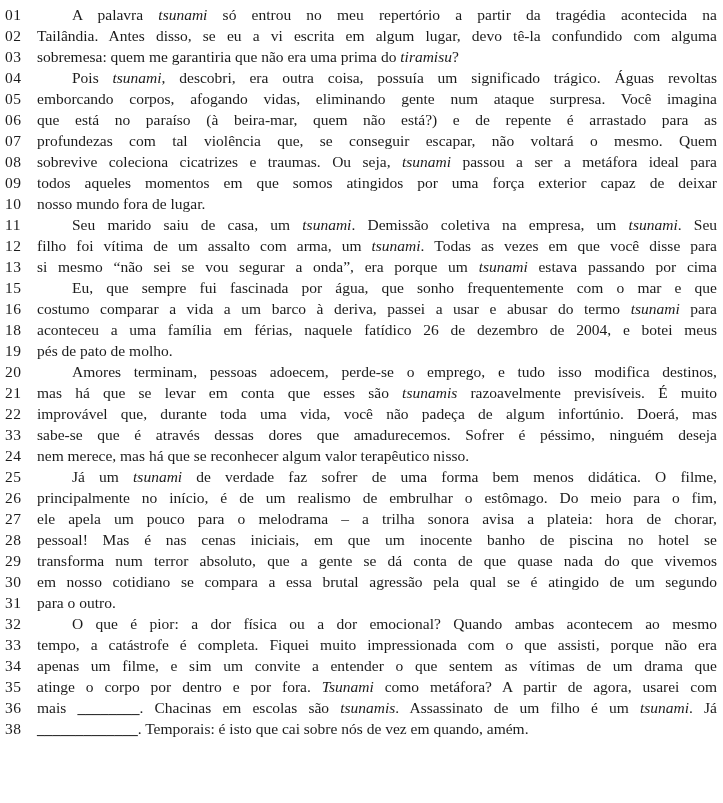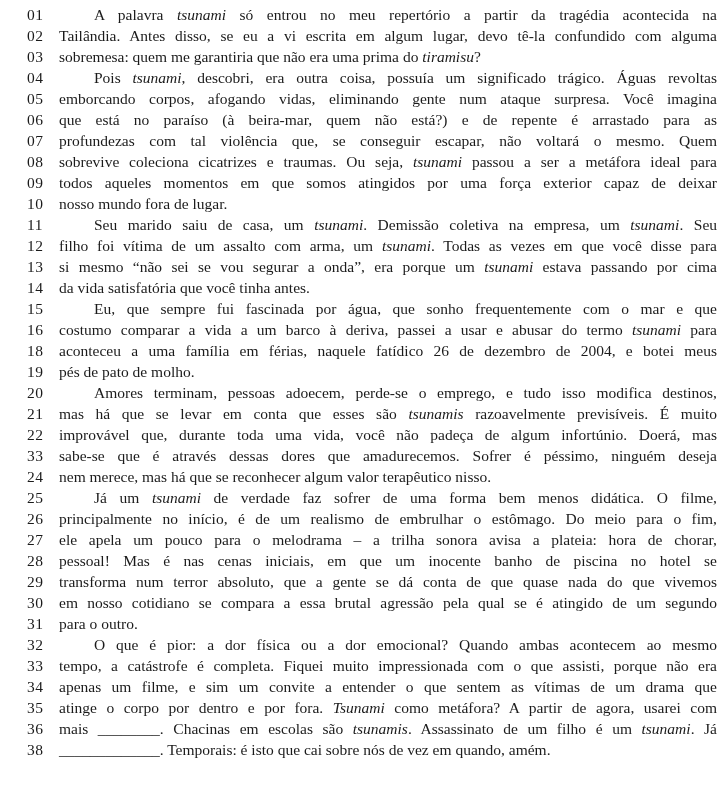--- a/index.html
+++ b/index.html
@@ -12,21 +12,20 @@
     width: 723px;
     height: 803px;
     background: #ffffff;
     color: #1b1b1b;
     font-family: "Liberation Serif", "DejaVu Serif", serif;
     font-size: 15.5px;
     line-height: 21px;
     overflow: hidden;
     box-sizing: border-box;
     padding-top: 4px;
-    padding-left: 22px;
   }
   .line {
     display: flex;
     height: 21px;
     align-items: baseline;
   }
   .num {
     flex: 0 0 37px;
     box-sizing: border-box;
     padding-left: 5px;
@@ -49,20 +48,21 @@
   }
   .txt.indent {
     text-indent: 35px;
   }
   .txt em {
     font-style: italic;
   }
   .blank {
     letter-spacing: 0;
     white-space: nowrap;
+    font-weight: bold;
   }
 </style>
 </head>
 <body>
 
 <div class="page">
   <div>
       <div class="line">
         <span class="num">01</span>
         <div class="txt fill indent">A palavra <em>tsunami</em> só entrou no meu repertório a partir da tragédia acontecida na</div>
@@ -109,24 +109,20 @@
       </div>
       <div class="line">
         <span class="num">12</span>
         <div class="txt fill">filho foi vítima de um assalto com arma, um <em>tsunami</em>. Todas as vezes em que você disse para</div>
       </div>
       <div class="line">
         <span class="num">13</span>
         <div class="txt fill">si mesmo “não sei se vou segurar a onda”, era porque um <em>tsunami</em> estava passando por cima</div>
       </div>
       <div class="line">
-        <span class="num">14</span>
-        <div class="txt end">da vida satisfatória que você tinha antes.</div>
-      </div>
-      <div class="line">
         <span class="num">15</span>
         <div class="txt fill indent">Eu, que sempre fui fascinada por água, que sonho frequentemente com o mar e que</div>
       </div>
       <div class="line">
         <span class="num">16</span>
         <div class="txt fill">costumo comparar a vida a um barco à deriva, passei a usar e abusar do termo <em>tsunami</em> para</div>
       </div>
       <div class="line">
         <span class="num">18</span>
         <div class="txt fill">aconteceu a uma família em férias, naquele fatídico 26 de dezembro de 2004, e botei meus</div>

